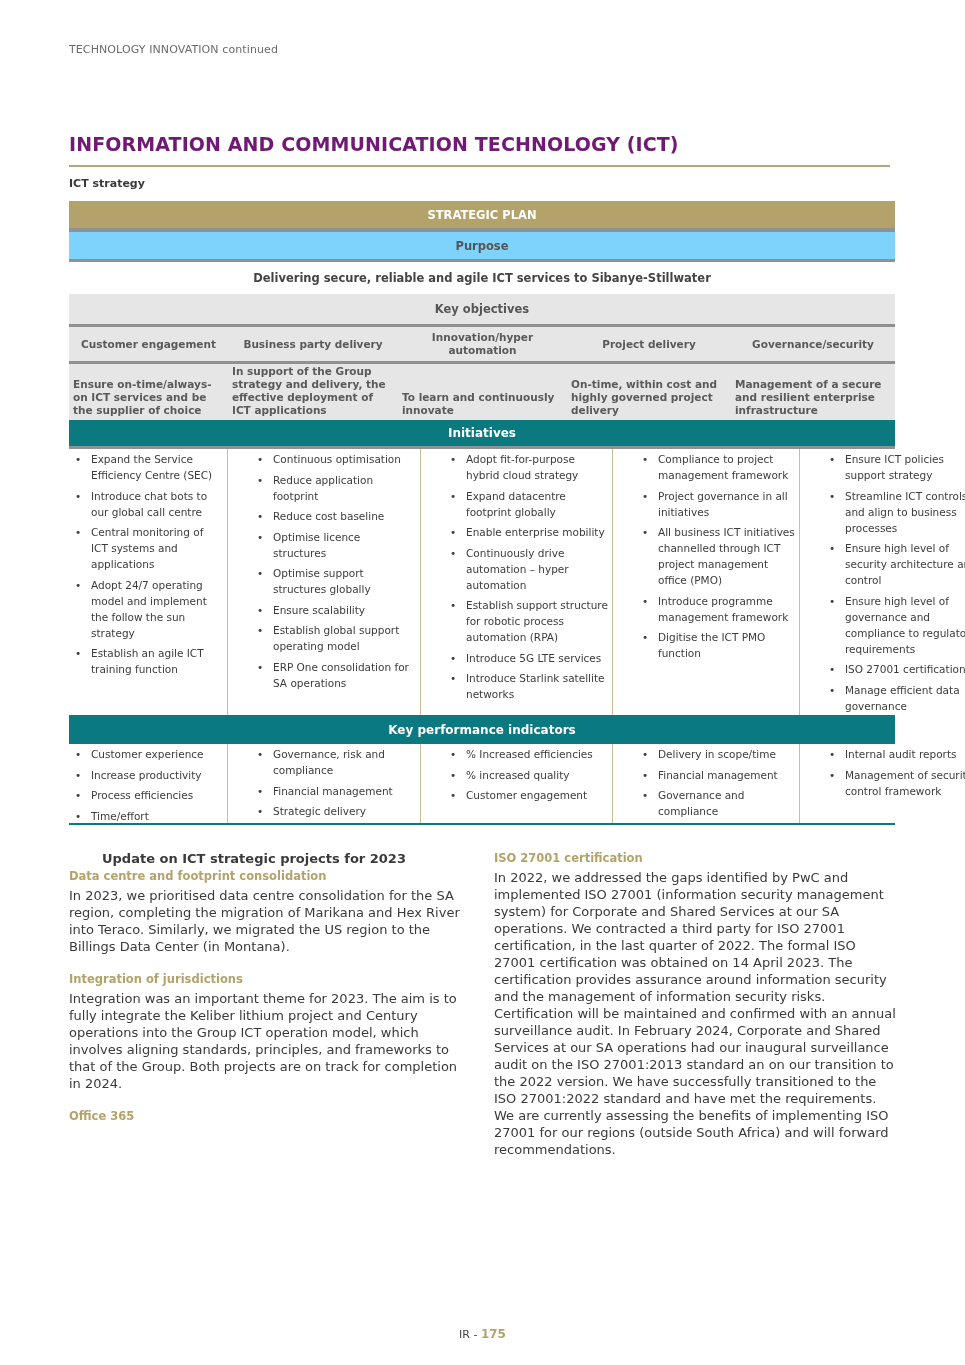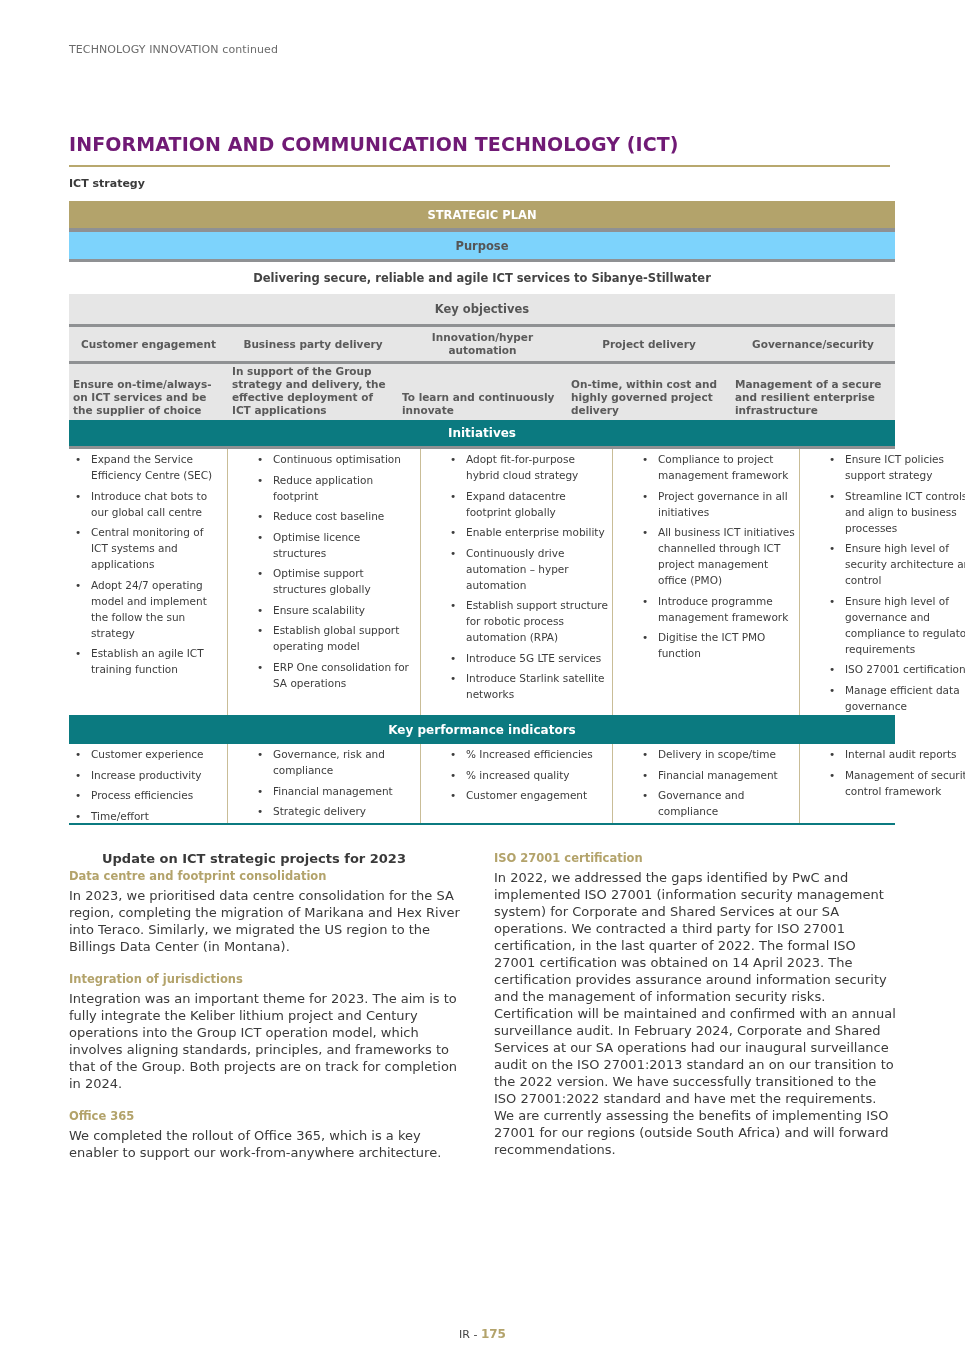--- a/index.html
+++ b/index.html
@@ -222,21 +222,20 @@
   </div>
 </div>
 
 <div class="col-left">
   <h2 class="h2">Update on ICT strategic projects for 2023</h2>
   <h3 class="h3">Data centre and footprint consolidation</h3>
   <p class="para">In 2023, we prioritised data centre consolidation for the SA region, completing the migration of Marikana and Hex River into Teraco. Similarly, we migrated the US region to the Billings Data Center (in Montana).</p>
   <h3 class="h3">Integration of jurisdictions</h3>
   <p class="para">Integration was an important theme for 2023. The aim is to fully integrate the Keliber lithium project and Century operations into the Group ICT operation model, which involves aligning standards, principles, and frameworks to that of the Group. Both projects are on track for completion in 2024.</p>
   <h3 class="h3">Office 365</h3>
-  <p class="para">We completed the rollout of Office 365, which is a key enabler to support our work-from-anywhere architecture.</p>
 </div>
 
 <div class="col-right">
   <h3 class="h3">ISO 27001 certification</h3>
   <p class="para">In 2022, we addressed the gaps identified by PwC and implemented ISO 27001 (information security management system) for Corporate and Shared Services at our SA operations. We contracted a third party for ISO 27001 certification, in the last quarter of 2022. The formal ISO 27001 certification was obtained on 14 April 2023. The certification provides assurance around information security and the management of information security risks. Certification will be maintained and confirmed with an annual surveillance audit. In February 2024, Corporate and Shared Services at our SA operations had our inaugural surveillance audit on the ISO 27001:2013 standard an on our transition to the 2022 version. We have successfully transitioned to the ISO 27001:2022 standard and have met the requirements. We are currently assessing the benefits of implementing ISO 27001 for our regions (outside South Africa) and will forward recommendations.</p>
 </div>
 
 <div class="page-num">
   <span>IR - </span><span class="num">175</span>
 </div>

